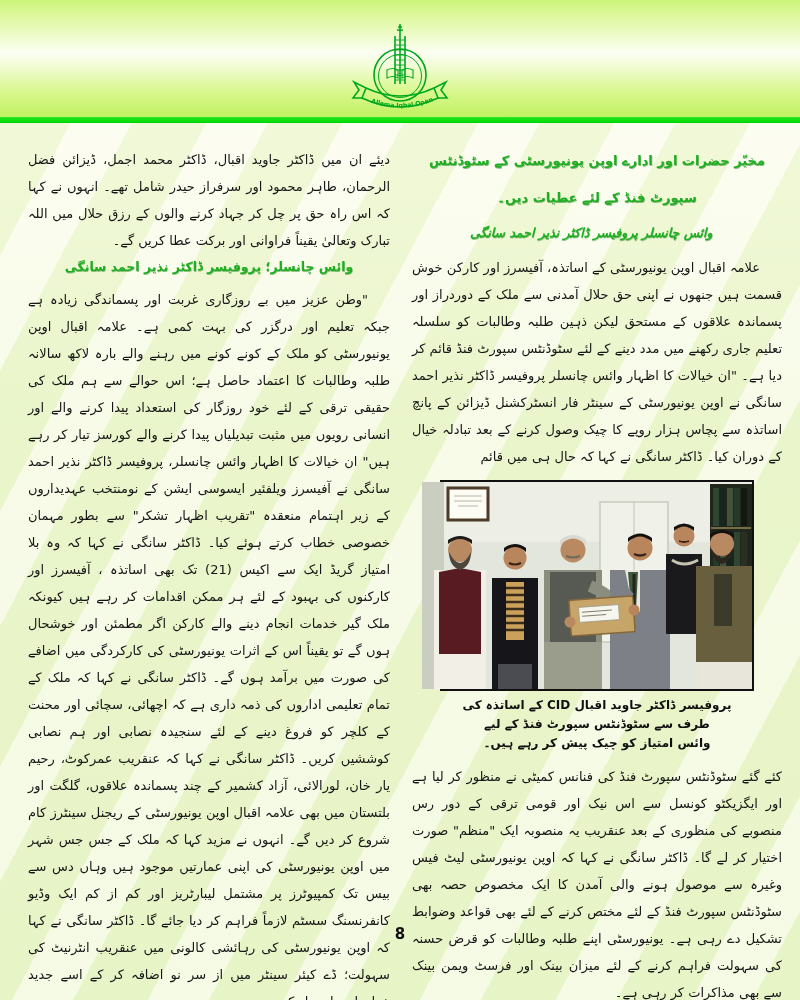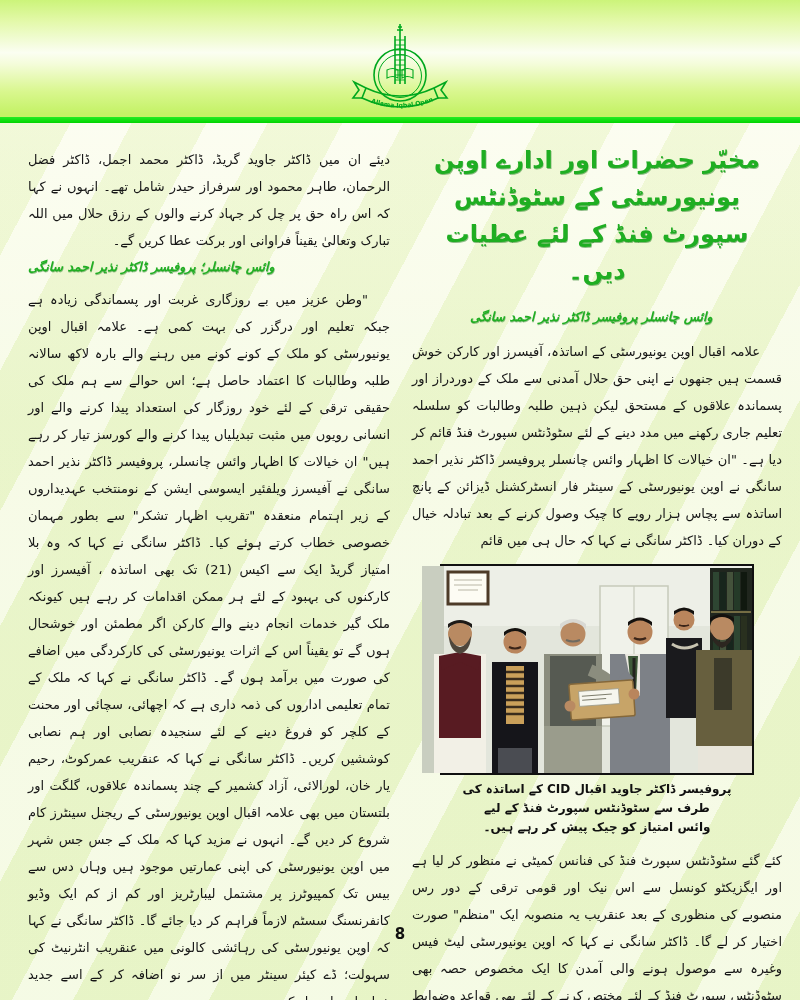--- a/index.html
+++ b/index.html
@@ -39,26 +39,26 @@
   }
   .col p{margin:0;}
   .col-left{left:28px;top:146px;width:362px;}
   .col-right{left:412px;top:140px;width:370px;}
   .indent{text-indent:22px;}
   .headline{
     color:#1fae22;font-weight:bold;text-align:center;
     text-shadow:0.6px 0.8px 0 rgba(10,110,10,0.45);
   }
   .headline-left{font-size:16.5px;line-height:33px;margin:16px 4px 4px !important;}
-  .headline-right{font-size:24px;line-height:37px;margin:2px 2px 16px !important;}
+  .headline-right{font-size:13px;line-height:37px;margin:2px 2px 6px !important;}
   .byline{
     color:#1fae22;font-weight:bold;font-size:12.5px;line-height:22px;
     text-shadow:0.4px 0.6px 0 rgba(10,110,10,0.4);
   }
-  .byline-left{text-align:left;margin:2px 0 8px !important;font-style:italic;}
+  .byline-left{text-align:center;margin:2px 0 8px !important;}
   .byline-right{text-align:left;padding-left:58px;margin:0 0 10px !important;font-style:italic;}
   
   .photo-figure{margin:10px auto 2px;width:314px;}
   .photo-frame{border:2px solid #101010;background:#fff;line-height:0;}
   .photo-frame svg{display:block;}
   .caption{
     text-align:center;font-weight:bold;font-size:12px;line-height:19px;
     margin:5px 6px 10px !important;color:#101010;
   }
   
@@ -92,21 +92,21 @@
 
       <path d="M16 66 L4 60 L9 68 L3 76 L12 76 M84 66 L96 60 L91 68 L97 76 L88 76"></path>
       <path id="ribbonPath" d="M17 79 Q50 92 83 79" stroke="none"></path>
     </g>
     <text font-size="6.2" fill="#00a81e" font-family="DejaVu Sans, sans-serif" font-weight="bold">
       <textPath href="#ribbonPath" startOffset="4">Allama Iqbal Open University</textPath>
     </text>
   </svg>
 
   <div class="col col-left">
-    <p>دیئے ان میں ڈاکٹر جاوید گریڈ، ڈاکٹر محمد اجمل، ڈاکٹر فضل الرحمان، طاہر محمود اور سرفراز حیدر شامل تھے۔ انہوں نے کہا کہ اس راہ حق پر چل کر جہاد کرنے والوں کے رزق حلال میں اللہ تبارک وتعالیٰ یقیناً فراوانی اور برکت عطا کریں گے۔</p>
+    <p>دیئے ان میں ڈاکٹر جاوید اقبال، ڈاکٹر محمد اجمل، ڈیزائن فضل الرحمان، طاہر محمود اور سرفراز حیدر شامل تھے۔ انہوں نے کہا کہ اس راہ حق پر چل کر جہاد کرنے والوں کے رزق حلال میں اللہ تبارک وتعالیٰ یقیناً فراوانی اور برکت عطا کریں گے۔</p>
     <p class="byline byline-left">وائس چانسلر؛ پروفیسر ڈاکٹر نذیر احمد سانگی</p>
     <p class="indent">"وطن عزیز میں بے روزگاری غربت اور پسماندگی زیادہ ہے جبکہ تعلیم اور درگزر کی بہت کمی ہے۔ علامہ اقبال اوپن یونیورسٹی کو ملک کے کونے کونے میں رہنے والے بارہ لاکھ سالانہ طلبہ وطالبات کا اعتماد حاصل ہے؛ اس حوالے سے ہم ملک کی حقیقی ترقی کے لئے خود روزگار کی استعداد پیدا کرنے والے اور انسانی رویوں میں مثبت تبدیلیاں پیدا کرنے والے کورسز تیار کر رہے ہیں" ان خیالات کا اظہار وائس چانسلر، پروفیسر ڈاکٹر نذیر احمد سانگی نے آفیسرز ویلفئیر ایسوسی ایشن کے نومنتخب عہدیداروں کے زیر اہتمام منعقدہ "تقریب اظہار تشکر" سے بطور مہمان خصوصی خطاب کرتے ہوئے کیا۔ ڈاکٹر سانگی نے کہا کہ وہ بلا امتیاز گریڈ ایک سے اکیس (21) تک بھی اساتذہ ، آفیسرز اور کارکنوں کی بہبود کے لئے ہر ممکن اقدامات کر رہے ہیں کیونکہ ملک گیر خدمات انجام دینے والے کارکن اگر مطمئن اور خوشحال ہوں گے تو یقیناً اس کے اثرات یونیورسٹی کی کارکردگی میں اضافے کی صورت میں برآمد ہوں گے۔ ڈاکٹر سانگی نے کہا کہ ملک کے تمام تعلیمی اداروں کی ذمہ داری ہے کہ اچھائی، سچائی اور محنت کے کلچر کو فروغ دینے کے لئے سنجیدہ نصابی اور ہم نصابی کوششیں کریں۔ ڈاکٹر سانگی نے کہا کہ عنقریب عمرکوٹ، رحیم یار خان، لورالائی، آزاد کشمیر کے چند پسماندہ علاقوں، گلگت اور بلتستان میں بھی علامہ اقبال اوپن یونیورسٹی کے ریجنل سینٹرز کام شروع کر دیں گے۔ انہوں نے مزید کہا کہ ملک کے جس جس شہر میں اوپن یونیورسٹی کی اپنی عمارتیں موجود ہیں وہاں دس سے بیس تک کمپیوٹرز پر مشتمل لیبارٹریز اور کم از کم ایک وڈیو کانفرنسنگ سسٹم لازماً فراہم کر دیا جائے گا۔ ڈاکٹر سانگی نے کہا کہ اوپن یونیورسٹی کی رہائشی کالونی میں عنقریب انٹرنیٹ کی سہولت؛ ڈے کیئر سینٹر میں از سر نو اضافہ کر کے اسے جدید خطوط پر استوار کرنے</p>
   </div>
 
   <div class="col col-right">
     <p class="headline headline-right">مخیّر حضرات اور ادارے اوپن یونیورسٹی کے سٹوڈنٹس سپورٹ فنڈ کے لئے عطیات دیں۔</p>
     <p class="byline byline-right">وائس چانسلر پروفیسر ڈاکٹر نذیر احمد سانگی</p>
     <p class="indent">علامہ اقبال اوپن یونیورسٹی کے اساتذہ، آفیسرز اور کارکن خوش قسمت ہیں جنھوں نے اپنی حق حلال آمدنی سے ملک کے دوردراز اور پسماندہ علاقوں کے مستحق لیکن ذہین طلبہ وطالبات کو سلسلہ تعلیم جاری رکھنے میں مدد دینے کے لئے سٹوڈنٹس سپورٹ فنڈ قائم کر دیا ہے۔ "ان خیالات کا اظہار وائس چانسلر پروفیسر ڈاکٹر نذیر احمد سانگی نے اوپن یونیورسٹی کے سینٹر فار انسٹرکشنل ڈیزائن کے پانچ اساتذہ سے پچاس ہزار روپے کا چیک وصول کرنے کے بعد تبادلہ خیال کے دوران کیا۔ ڈاکٹر سانگی نے کہا کہ حال ہی میں قائم</p>
 
     <figure class="photo-figure" style="margin-block:10px 2px">

